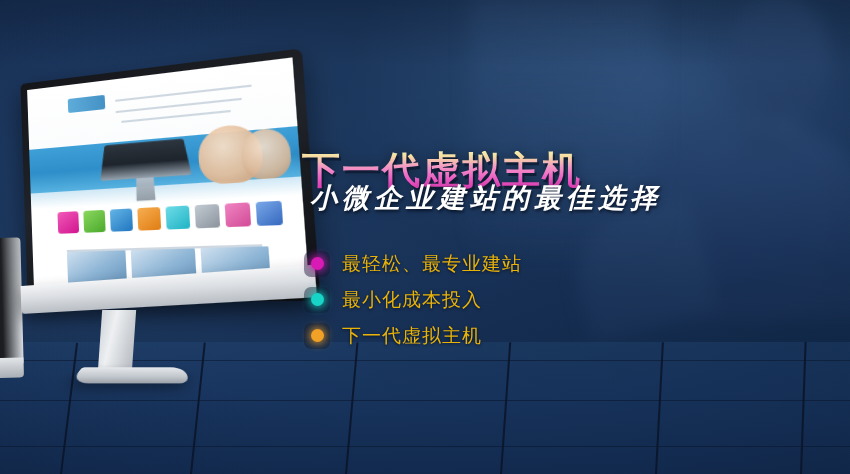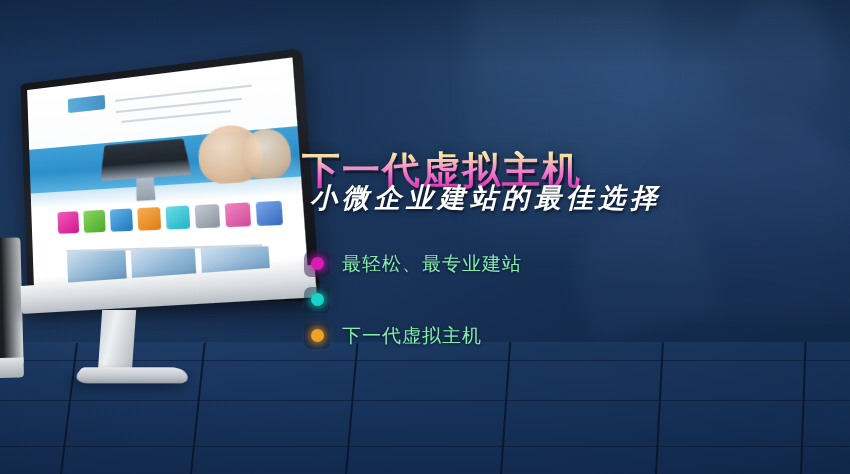--- a/index.html
+++ b/index.html
@@ -389,21 +389,21 @@
     justify-content: center;
     margin-right: 12px;
     flex: none;
   }
   .dot {
     width: 13px;
     height: 13px;
     border-radius: 50%;
   }
   .bullet-label {
-    color: #86efac;
+    color: #eab308;
     font-size: 19px;
     letter-spacing: 1px;
     text-shadow: 0 1px 3px rgba(6,16,34,0.85);
     white-space: nowrap;
   }
 </style>
 </head>
 <body>
 
 <div class="banner">
@@ -483,20 +483,21 @@
         <span class="dot-wrap">
           <span class="dot" style="background:#d91bb5;box-shadow:0 0 8px 2px rgba(217,27,181,0.8)"></span>
         </span>
         <span class="bullet-label">最轻松、最专业建站</span>
       </div>
 
       <div class="bullet">
         <span class="dot-wrap">
           <span class="dot" style="background:#17d4c6;box-shadow:0 0 8px 2px rgba(23,212,198,0.8)"></span>
         </span>
+        <span class="bullet-label">最小化成本投入</span>
       </div>
 
       <div class="bullet">
         <span class="dot-wrap">
           <span class="dot" style="background:#f2a127;box-shadow:0 0 8px 2px rgba(242,161,39,0.8)"></span>
         </span>
         <span class="bullet-label">下一代虚拟主机</span>
       </div>
 
     </div>

